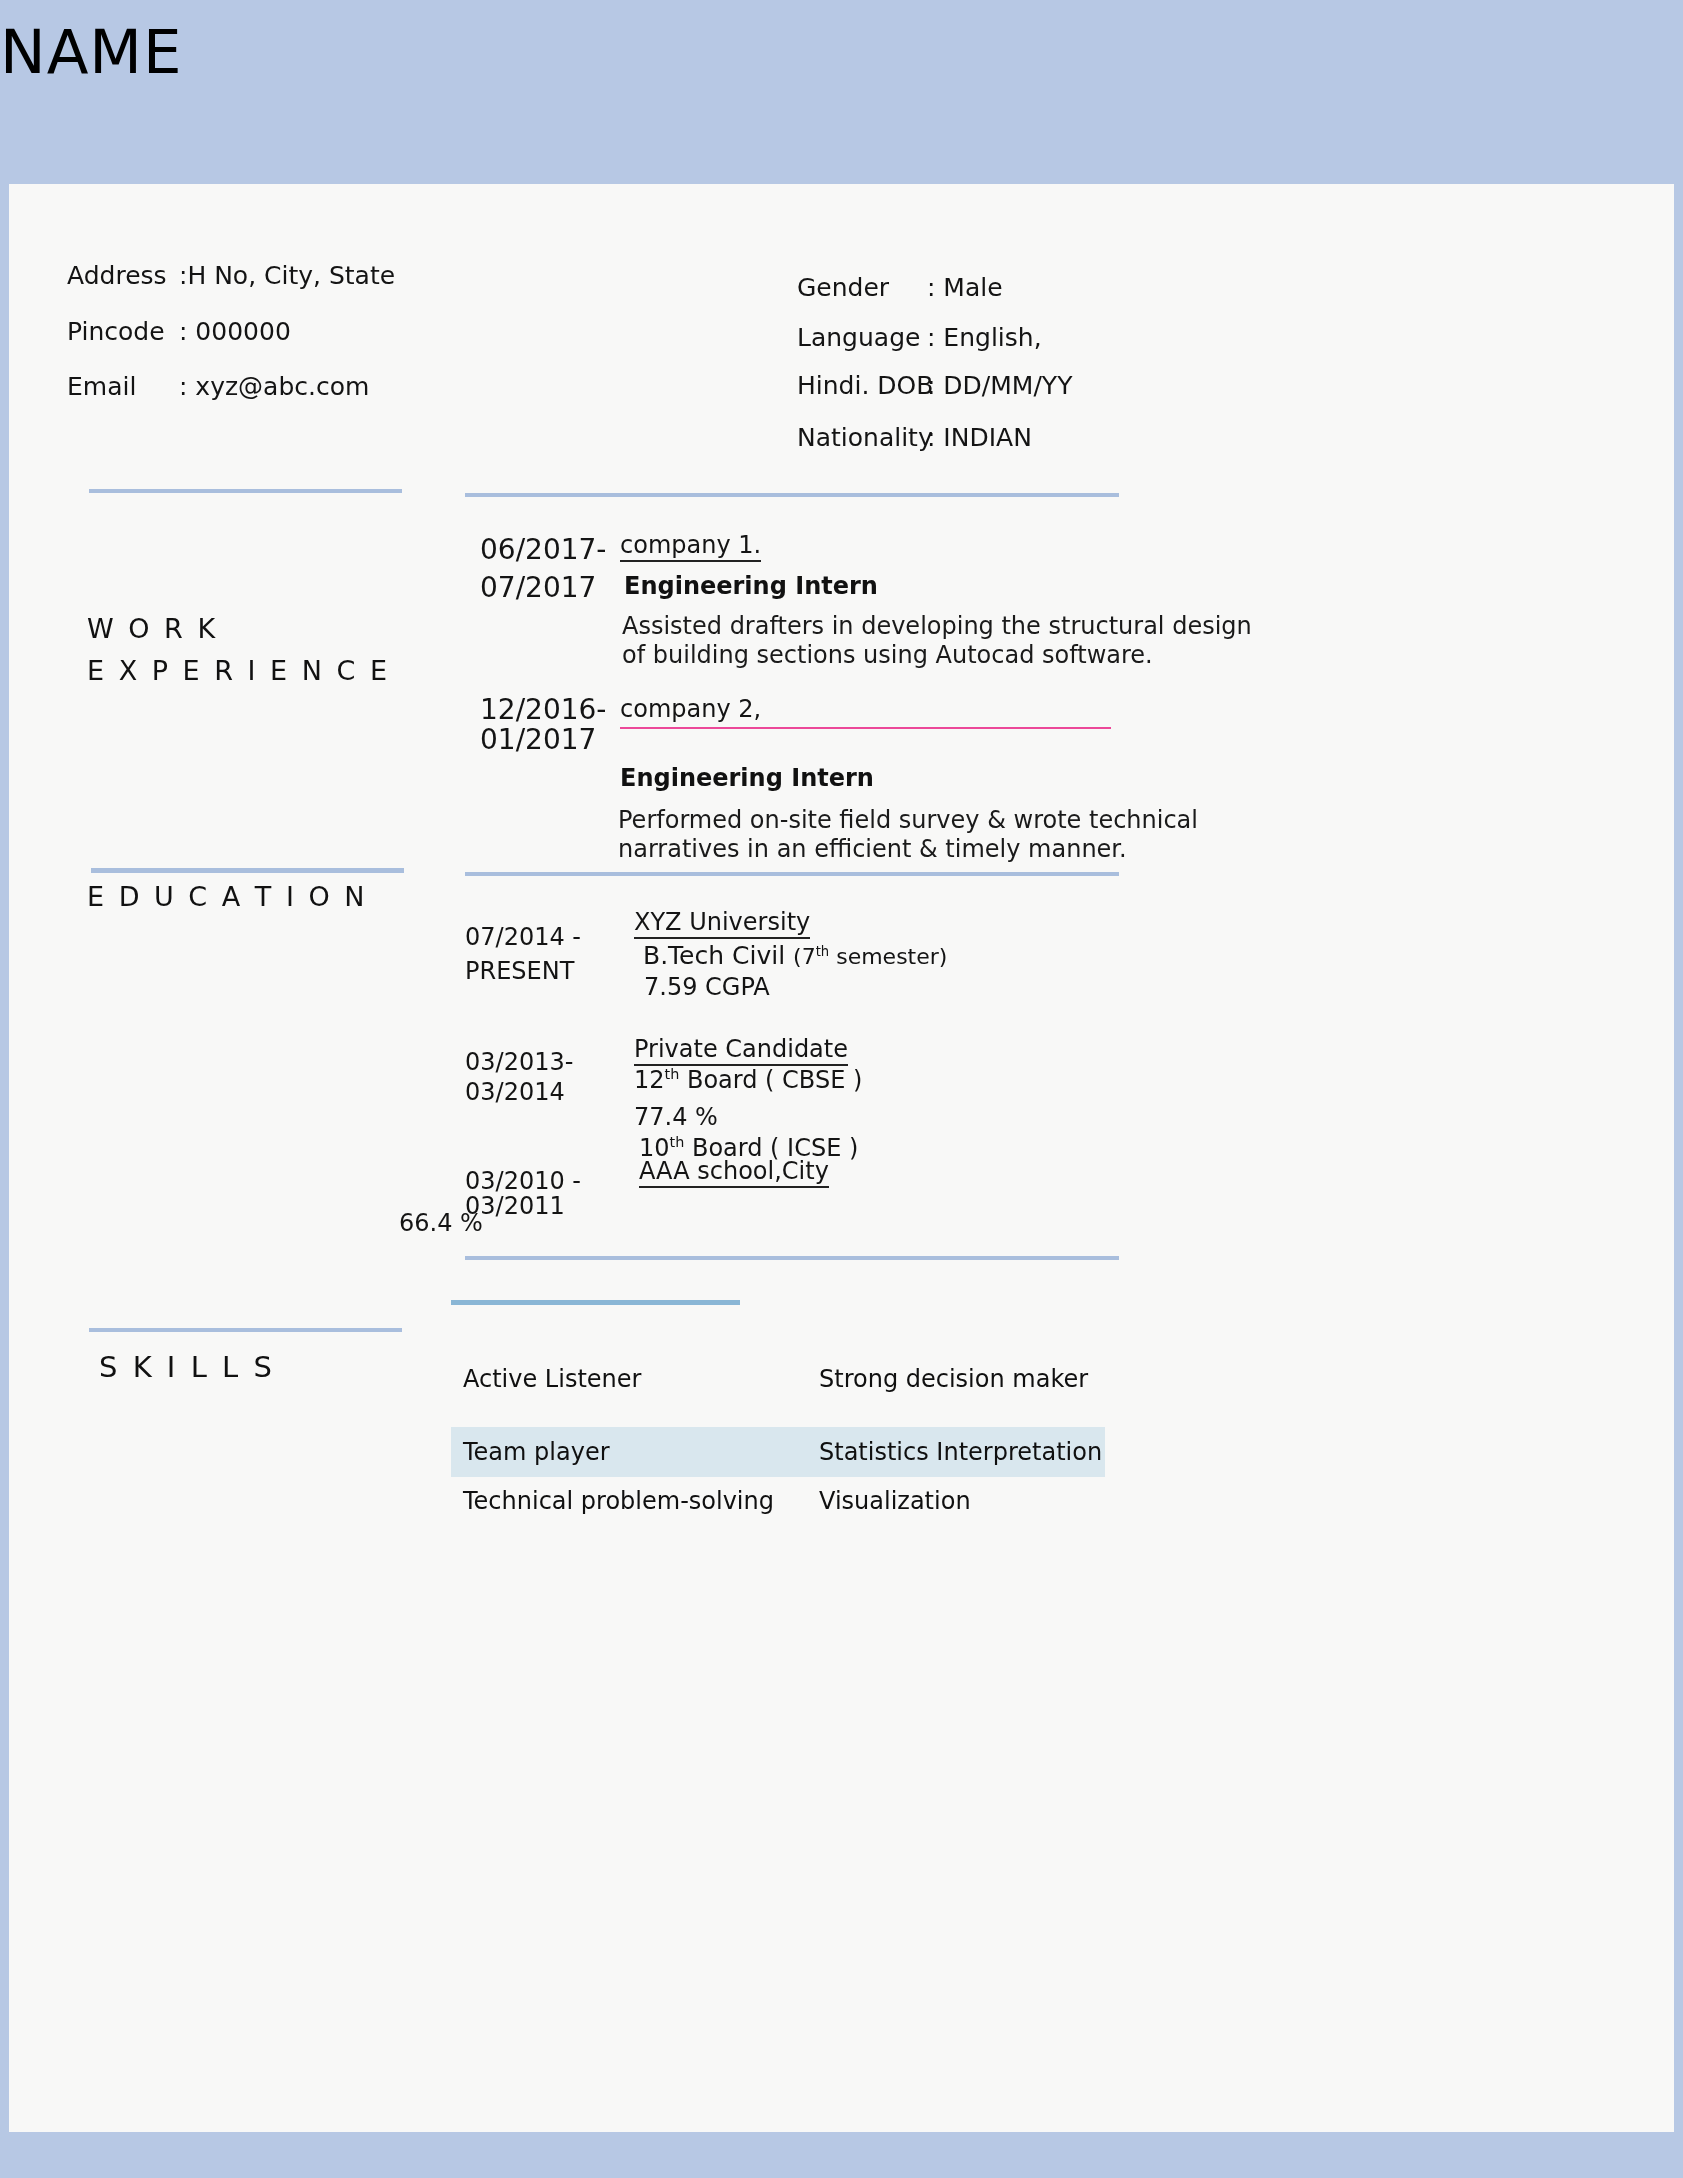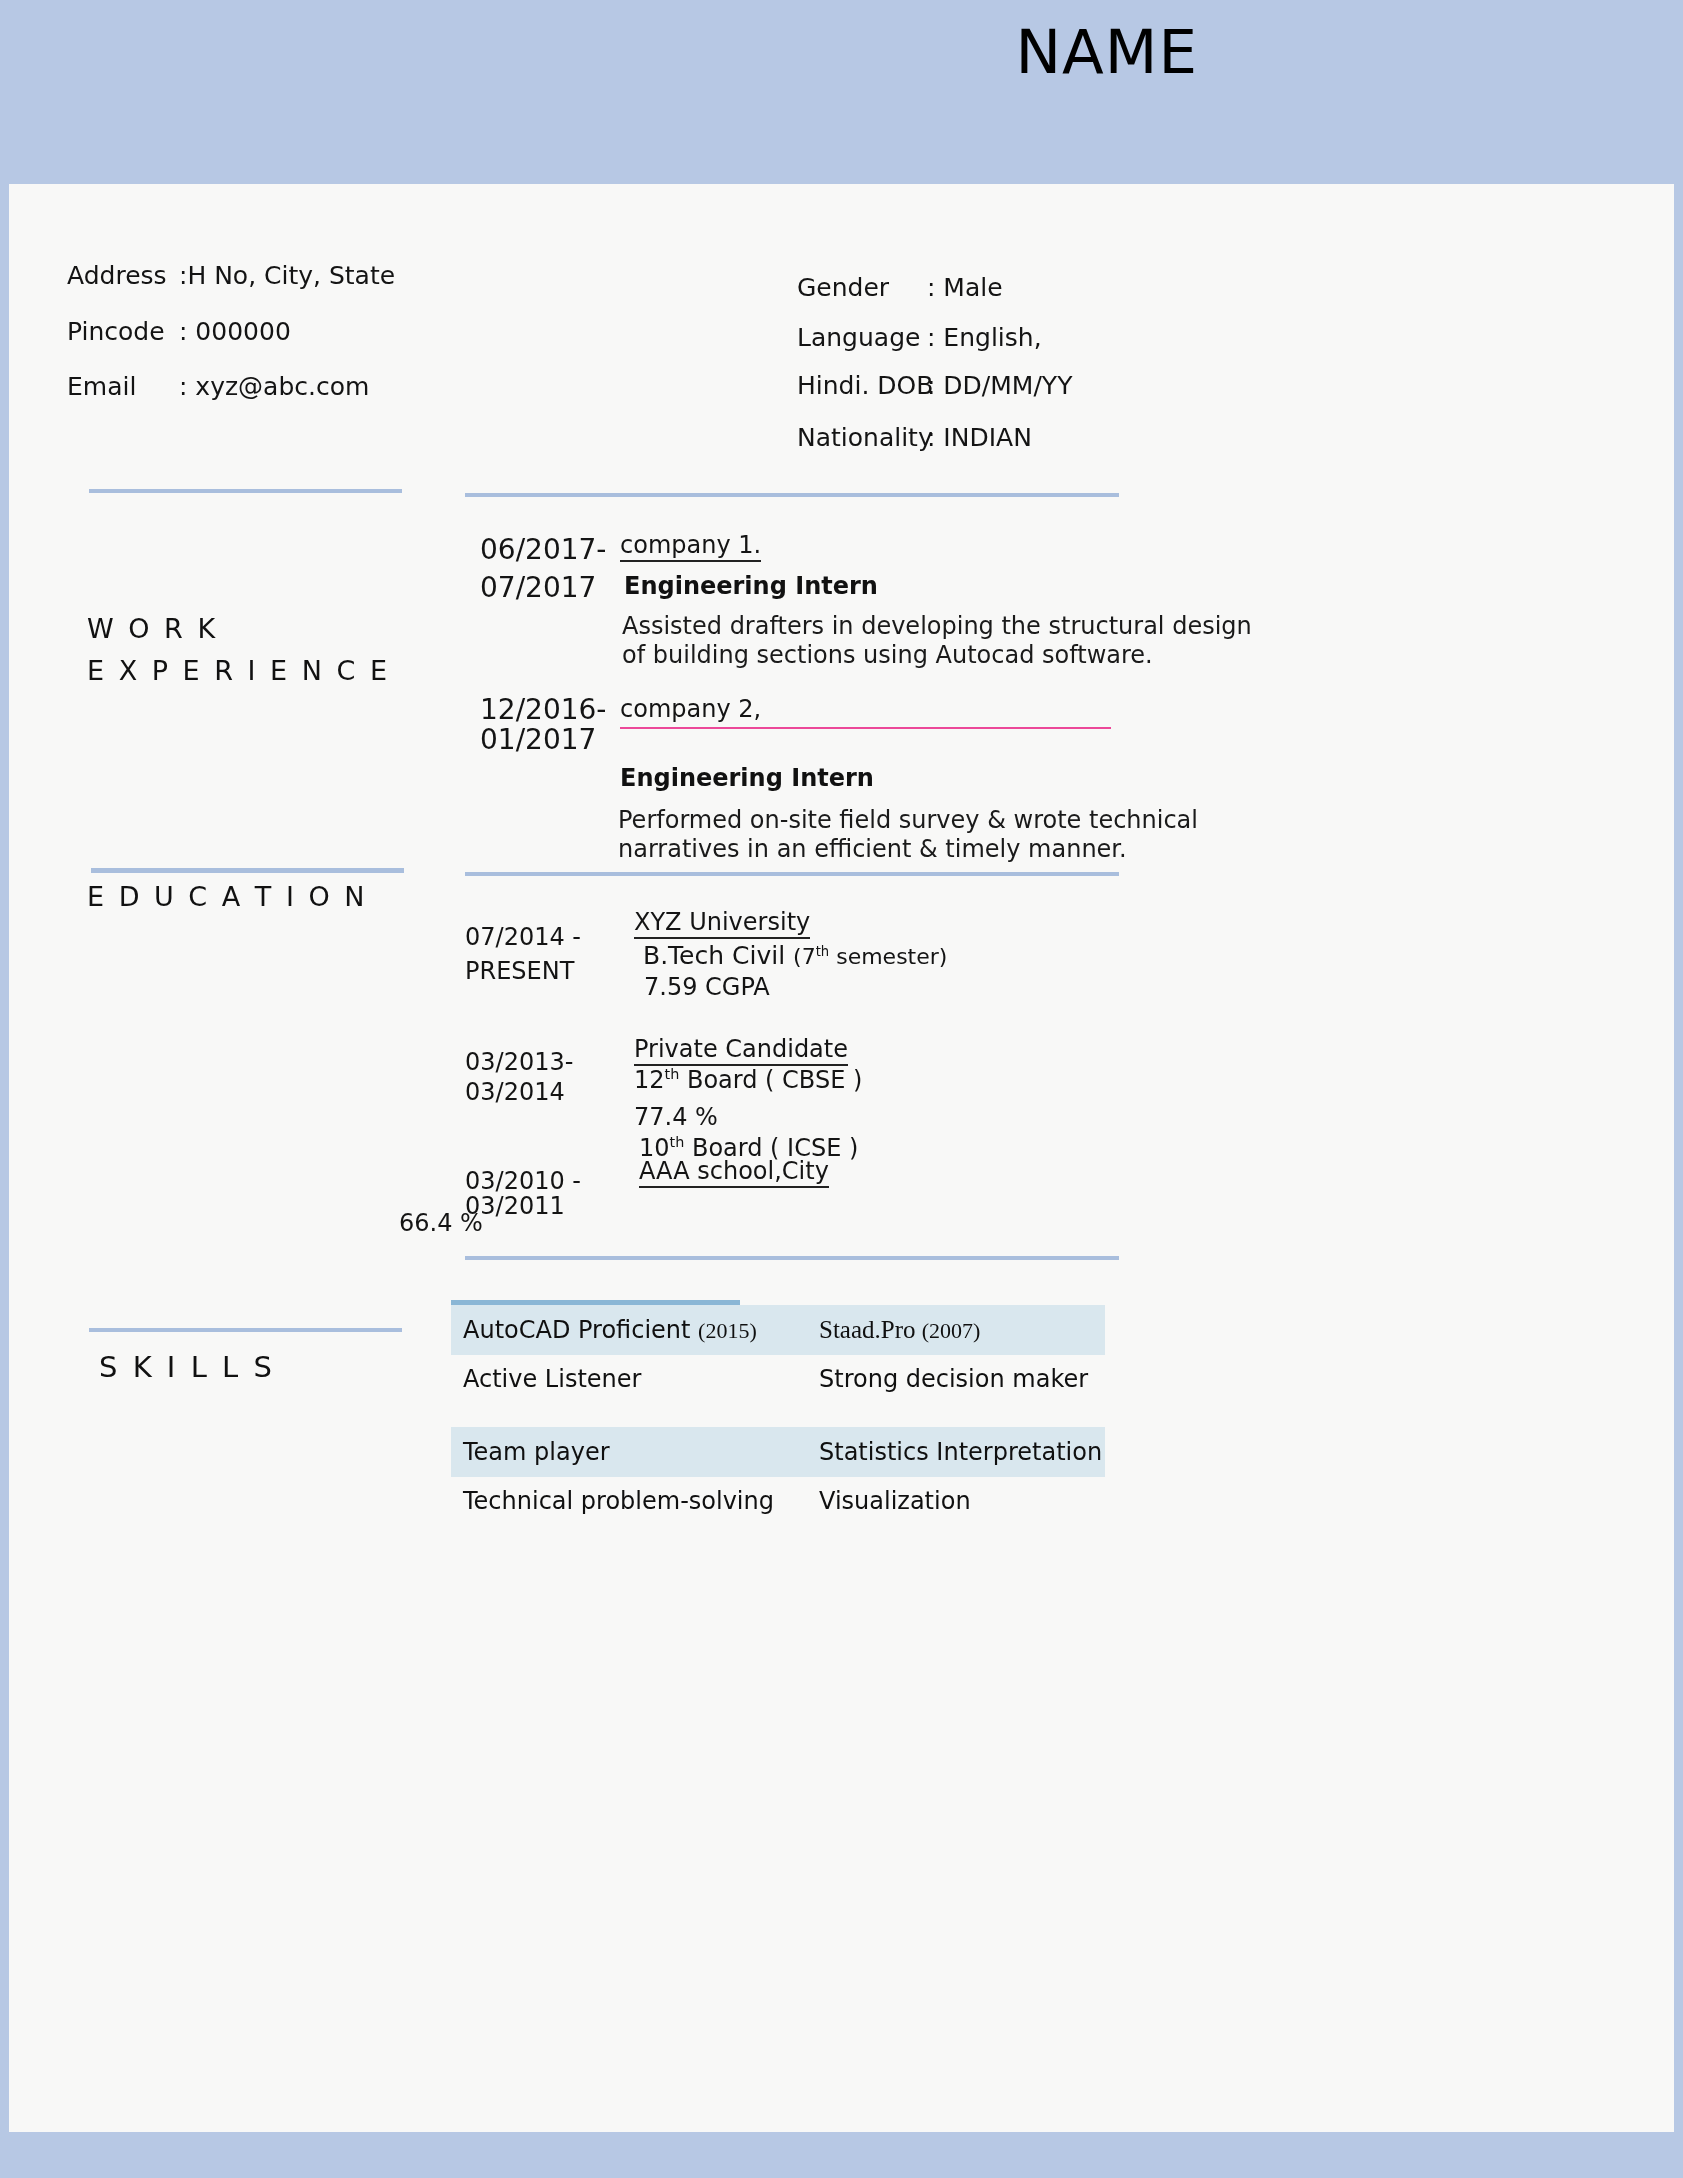--- a/index.html
+++ b/index.html
@@ -11,21 +11,21 @@
     background: #b7c8e4;
     overflow: hidden;
     font-family: "DejaVu Sans", "Liberation Sans", sans-serif;
     color: #141414;
   }
 
   
   .header { position: absolute; left: 0; top: 0; width: 1683px; height: 184px; background: #b7c8e4; }
   .page-name {
     position: absolute; top: 16px; left: 0; width: 1198px;
-    text-align: right; font-size: 61px; color: #000; letter-spacing: 1px; padding-left: 25px;
+    text-align: left; font-size: 61px; color: #000; letter-spacing: 1px;
   }
 
   
   .content {
     position: absolute; left: 9px; top: 184px;
     width: 1665px; height: 1948px; background: #f8f8f7;
   }
 
   
   .c-row { position: absolute; display: flex; font-size: 25px; color: #141414; white-space: nowrap; }
@@ -220,30 +220,20 @@
   <div class="e-degree e3-degree">
     <span>10</span><sup>th</sup><span> Board ( ICSE )</span>
   </div>
   <div class="e-score e3-score">66.4 %</div>
 
   <div class="sec-heading skills-heading">S K I L L S</div>
 
   <div class="skills-table">
     <div class="skills-accent"></div>
 
-    <div class="skill-row hl sr0">
-      <div class="s-cell s-left">
-        <span>AutoCAD Proficient</span>
-        <span class="yr">(2015)</span>
-      </div>
-      <div class="s-cell s-right serif">
-        <span>Staad.Pro</span>
-        <span class="yr">(2007)</span>
-      </div>
-    </div>
 
     <div class="skill-row hl sr2">
       <div class="s-cell s-left">Team player</div>
       <div class="s-cell s-right">Statistics Interpretation</div>
     </div>
 
     <div class="skill-row sr1">
       <div class="s-cell s-left">Active Listener</div>
       <div class="s-cell s-right">Strong decision maker</div>
     </div>

